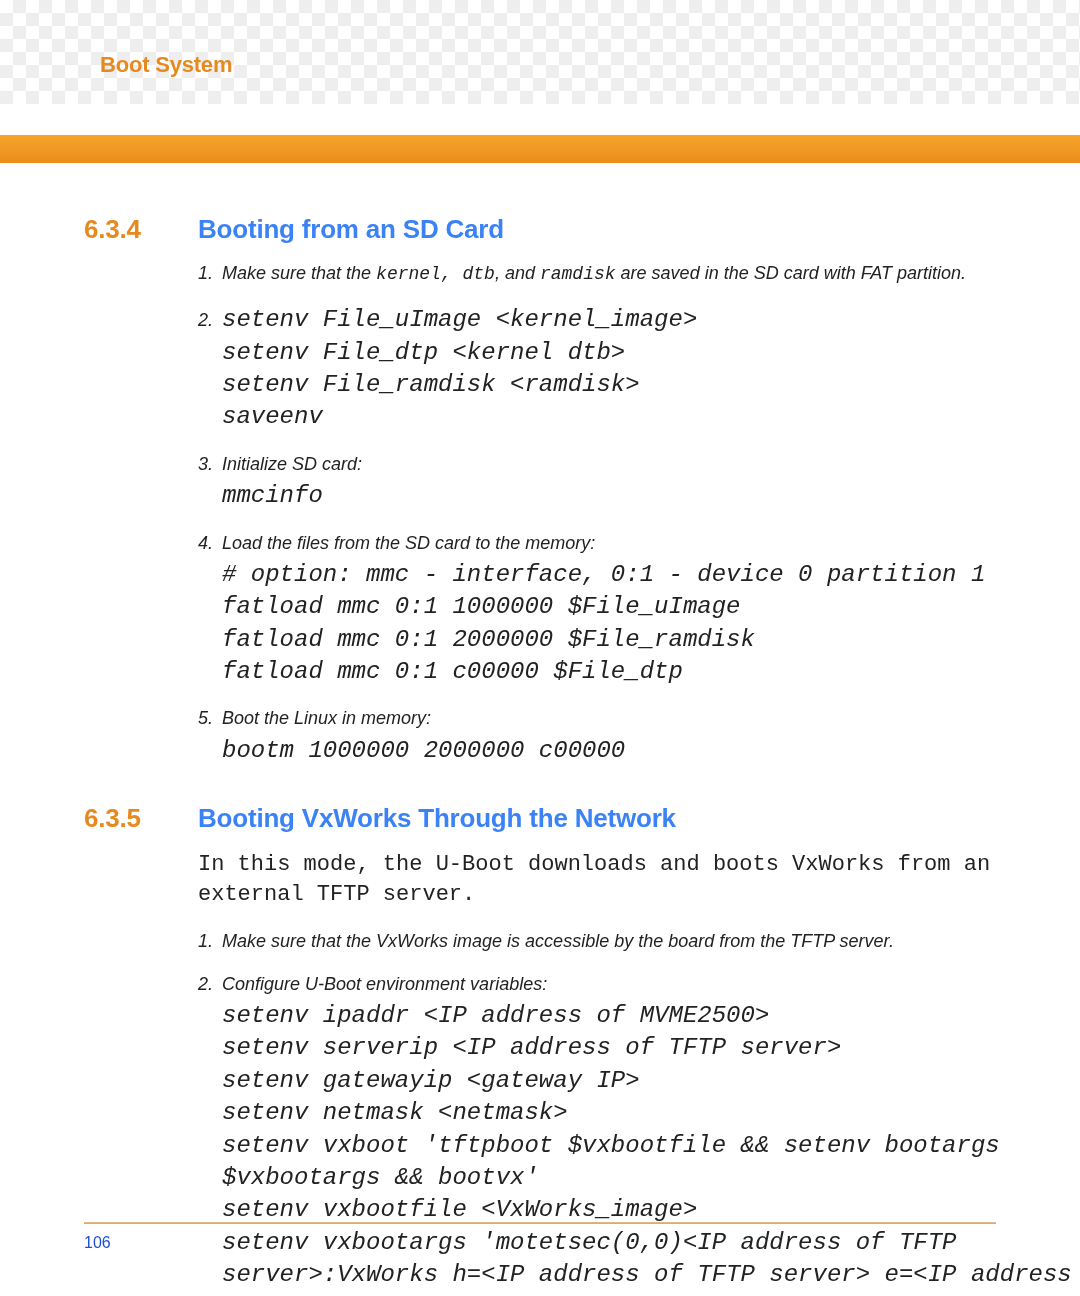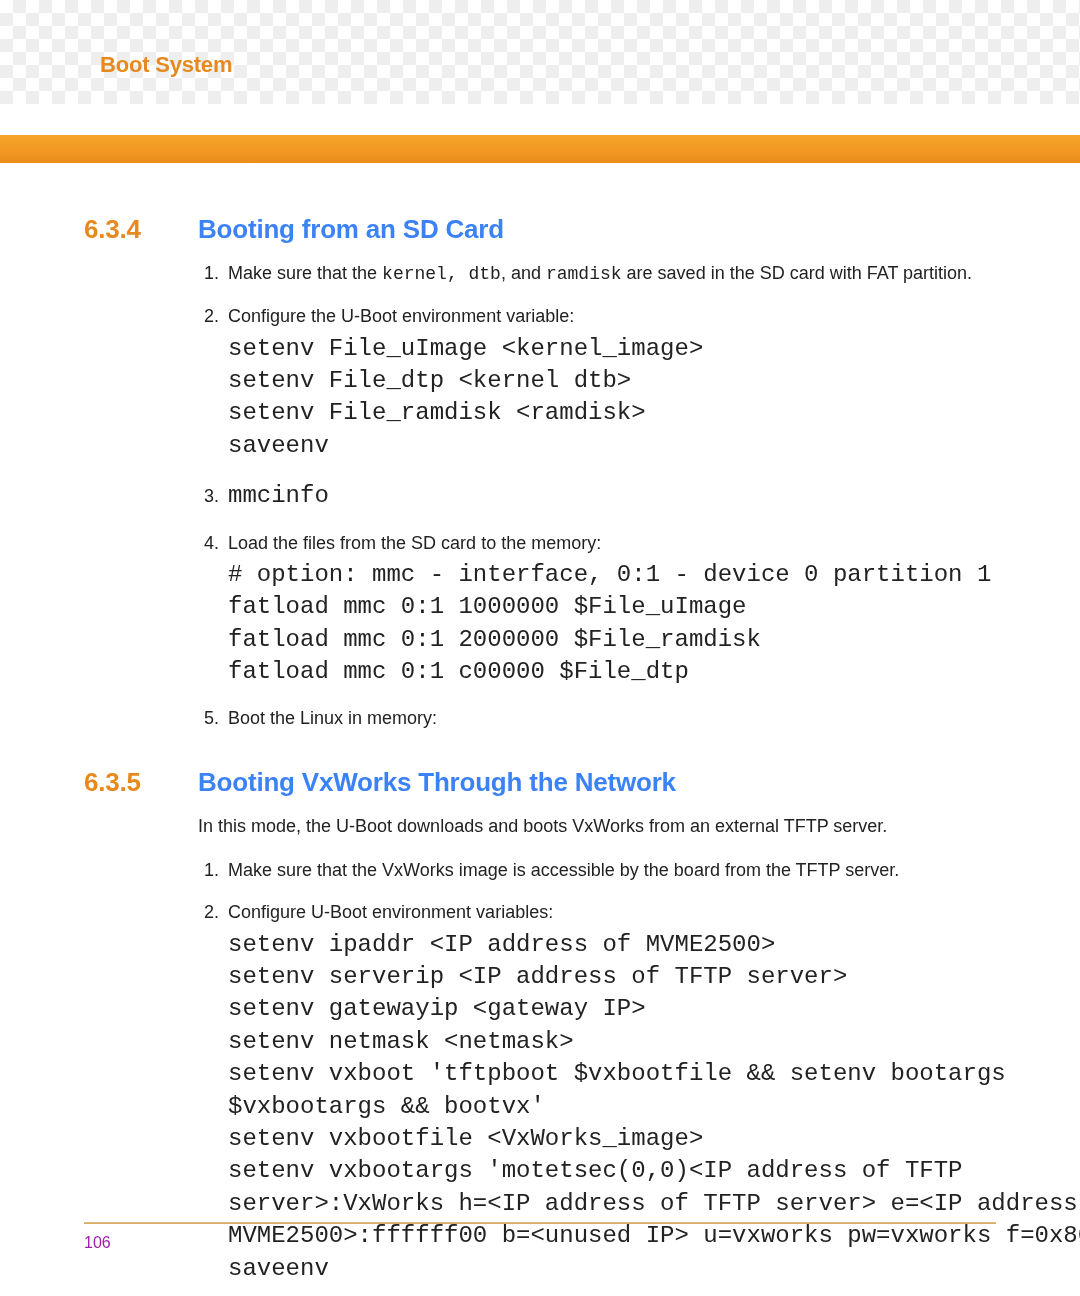--- a/index.html
+++ b/index.html
@@ -74,38 +74,40 @@
     font-size: 26px;
     letter-spacing: -0.2px;
   }
 
   .body-block {
     margin-left: 114px;
   }
 
   ol.steps {
     list-style: decimal;
-    margin-left: 26px;
+    margin-left: 20px;
+    font-style: italic;
   }
   ol.steps > li {
     margin-bottom: 18px;
     font-size: 18px;
     line-height: 1.35;
     color: #222;
     padding-left: 4px;
   }
   ol.steps > li > .step-text {
     display: block;
     margin-bottom: 4px;
   }
 
   .intro {
-    font-size: 18px;
+    font-size: 22px;
     line-height: 1.35;
     margin-bottom: 20px;
+    font-family: Liberation Mono, monospace;
   }
 
   .mono {
     font-family: "Courier New", Courier, monospace;
     font-size: 24px;
     white-space: pre;
     color: #222;
   }
   .inline-mono {
     font-family: "Courier New", Courier, monospace;
@@ -118,21 +120,21 @@
     height: 2px;
     background: linear-gradient(to bottom, #e8c08c, #d9a55c);
   }
   .footer {
     position: absolute;
     left: 84px; right: 84px;
     bottom: 44px;
     display: flex;
     justify-content: space-between;
     font-size: 16px;
-    color: #a21caf;
+    color: #1d4ed8;
   }
 </style>
 </head>
 <body>
 
 <div class="checker"></div>
 <div class="chapter-title">Boot System</div>
 <div class="orange-bar"></div>
 
 <div class="content">
@@ -142,38 +144,39 @@
     <div class="sec-title">Booting from an SD Card</div>
   </div>
   <div class="body-block">
     <ol class="steps">
       <li>
         <span class="step-text">
           <span>Make sure that the </span><span class="inline-mono">kernel, dtb</span><span>, and </span><span class="inline-mono">ramdisk</span><span> are saved in the SD card with FAT partition.</span>
         </span>
       </li>
       <li>
-        <span class="step-text">Configure the U-Boot environment variable:</span>
         <span class="mono">setenv File_uImage &lt;kernel_image&gt;
 setenv File_dtp &lt;kernel dtb&gt;
 setenv File_ramdisk &lt;ramdisk&gt;
 saveenv</span>
       </li>
       <li>
+        <span class="step-text">Initialize SD card:</span>
         <span class="mono">mmcinfo</span>
       </li>
       <li>
         <span class="step-text">Load the files from the SD card to the memory:</span>
         <span class="mono"># option: mmc - interface, 0:1 - device 0 partition 1
 fatload mmc 0:1 1000000 $File_uImage
 fatload mmc 0:1 2000000 $File_ramdisk
 fatload mmc 0:1 c00000 $File_dtp</span>
       </li>
       <li>
         <span class="step-text">Boot the Linux in memory:</span>
+        <span class="mono">bootm 1000000 2000000 c00000</span>
       </li>
     </ol>
   </div>
 
   <div class="section-row" style="margin-top:36px">
     <div class="sec-num">6.3.5</div>
     <div class="sec-title">Booting VxWorks Through the Network</div>
   </div>
   <div class="body-block">
     <div class="intro">In this mode, the U-Boot downloads and boots VxWorks from an external TFTP server.</div>

